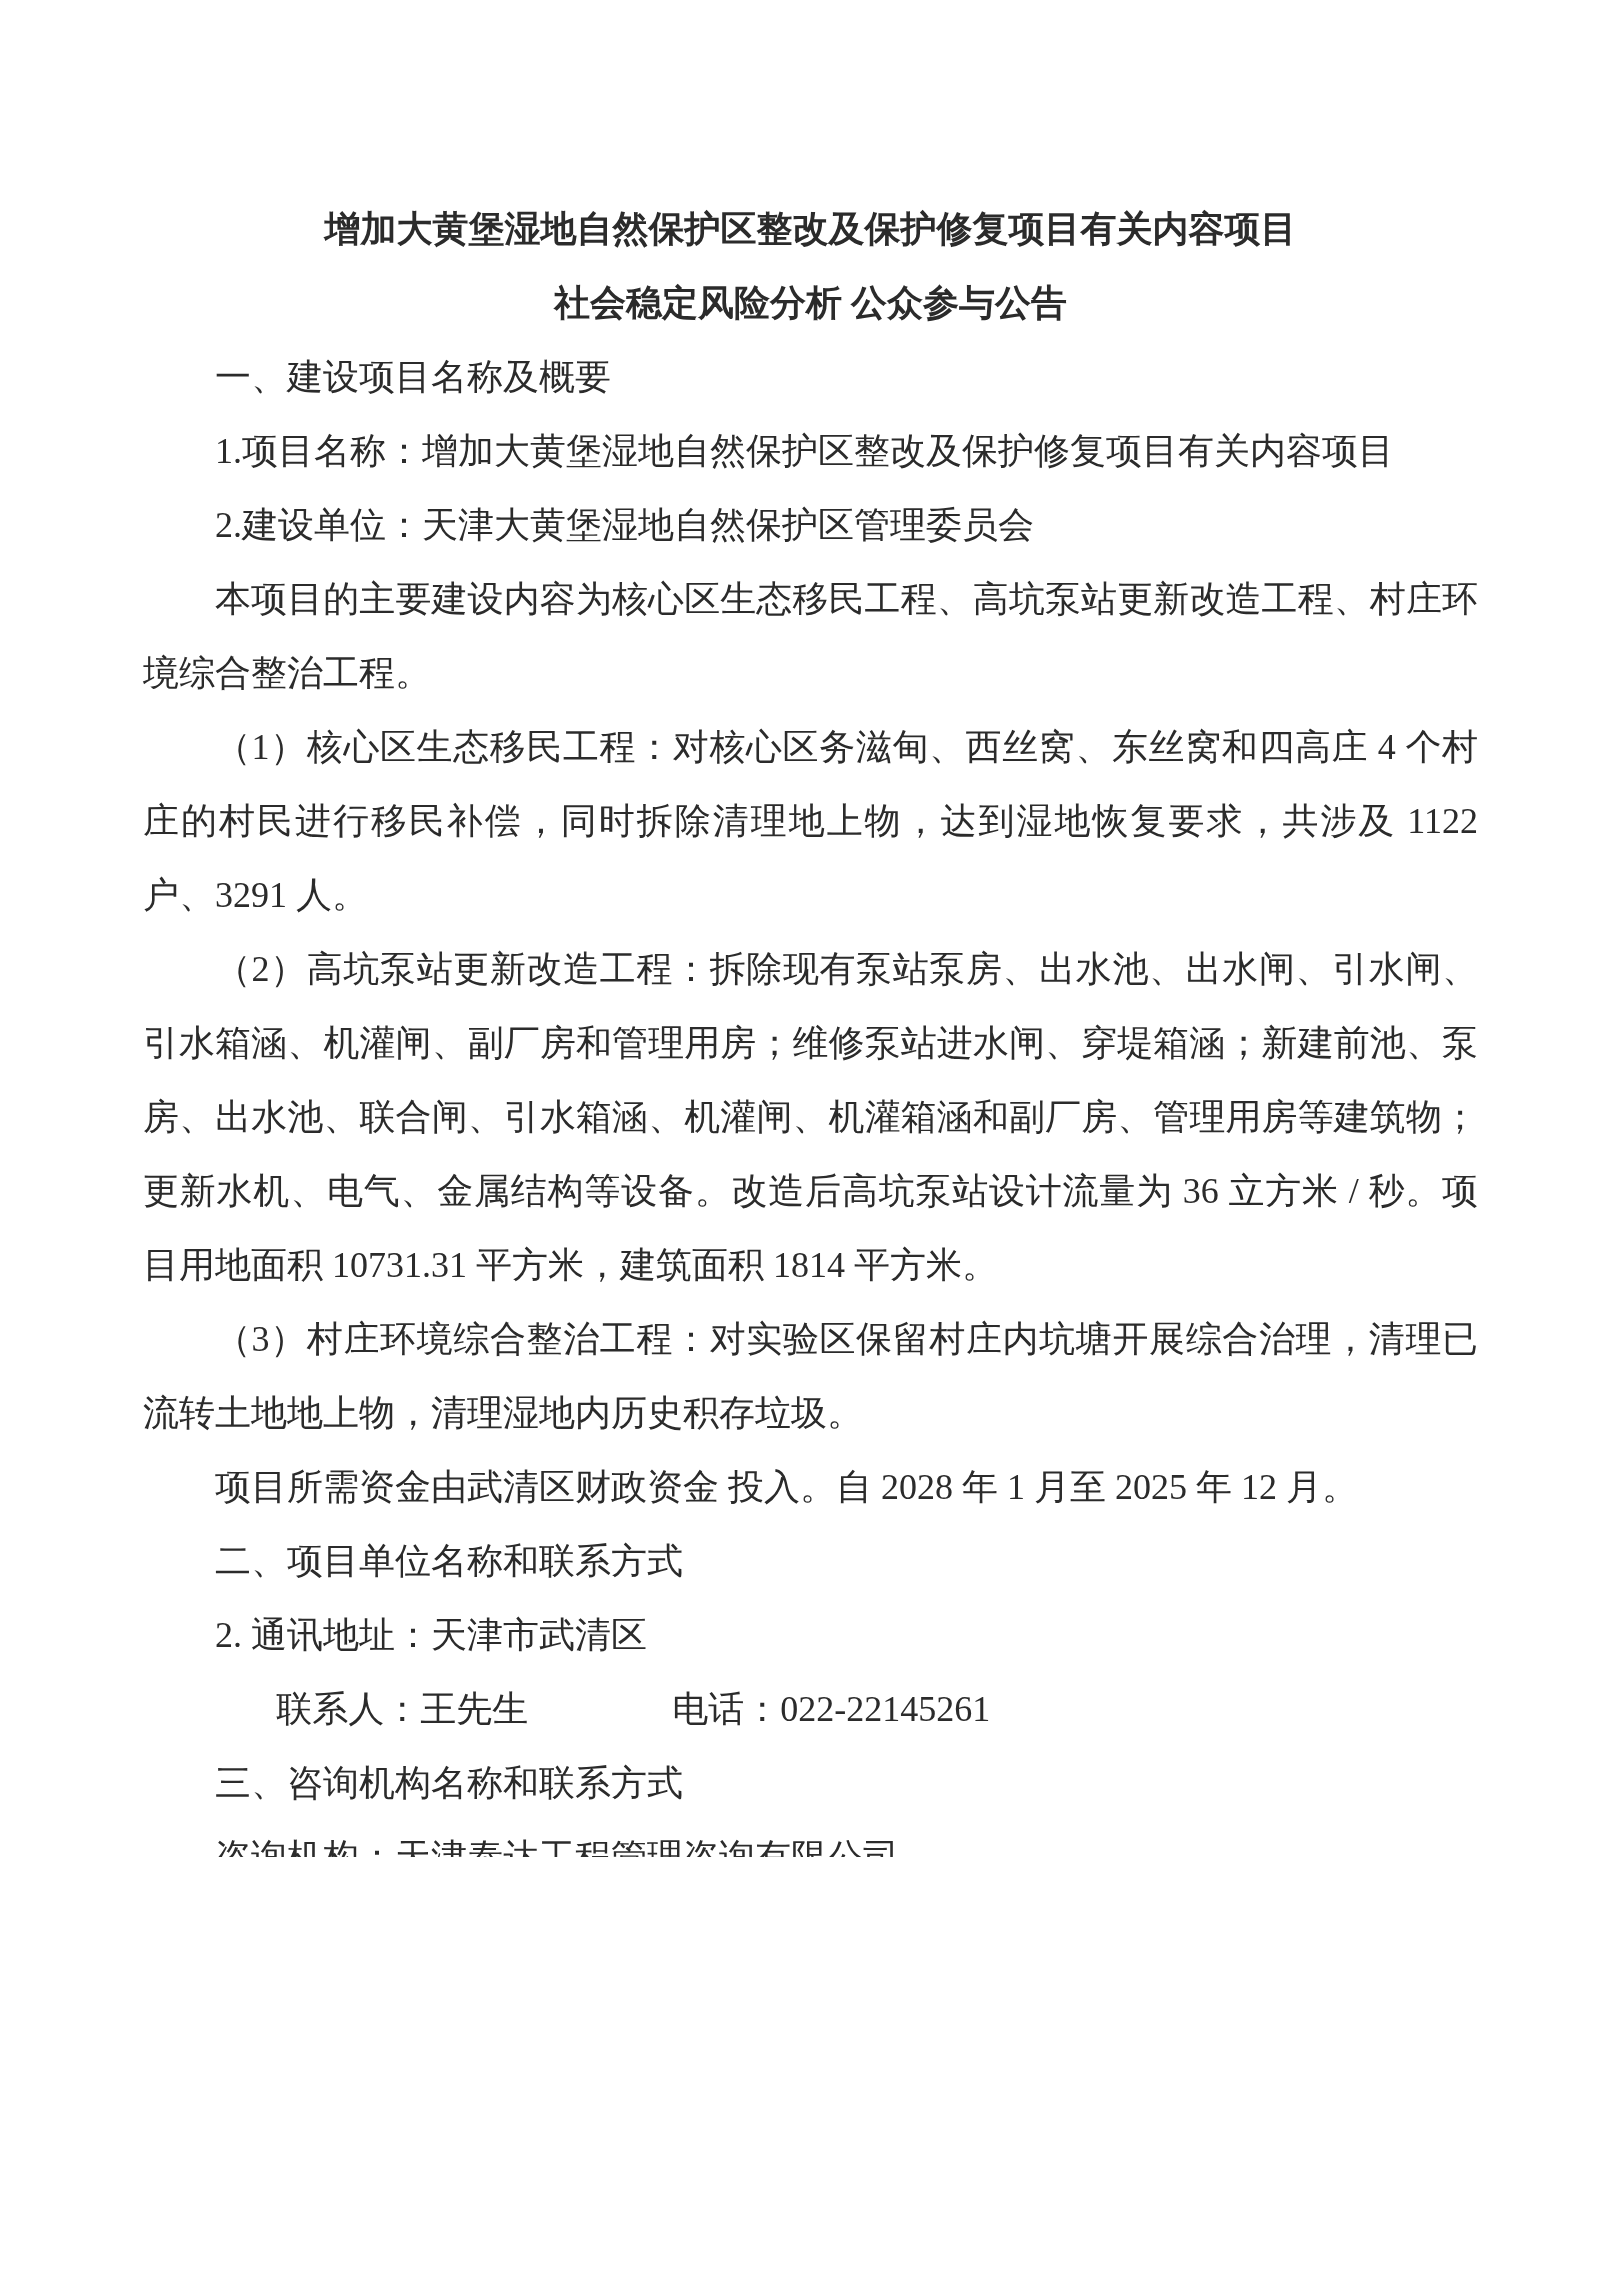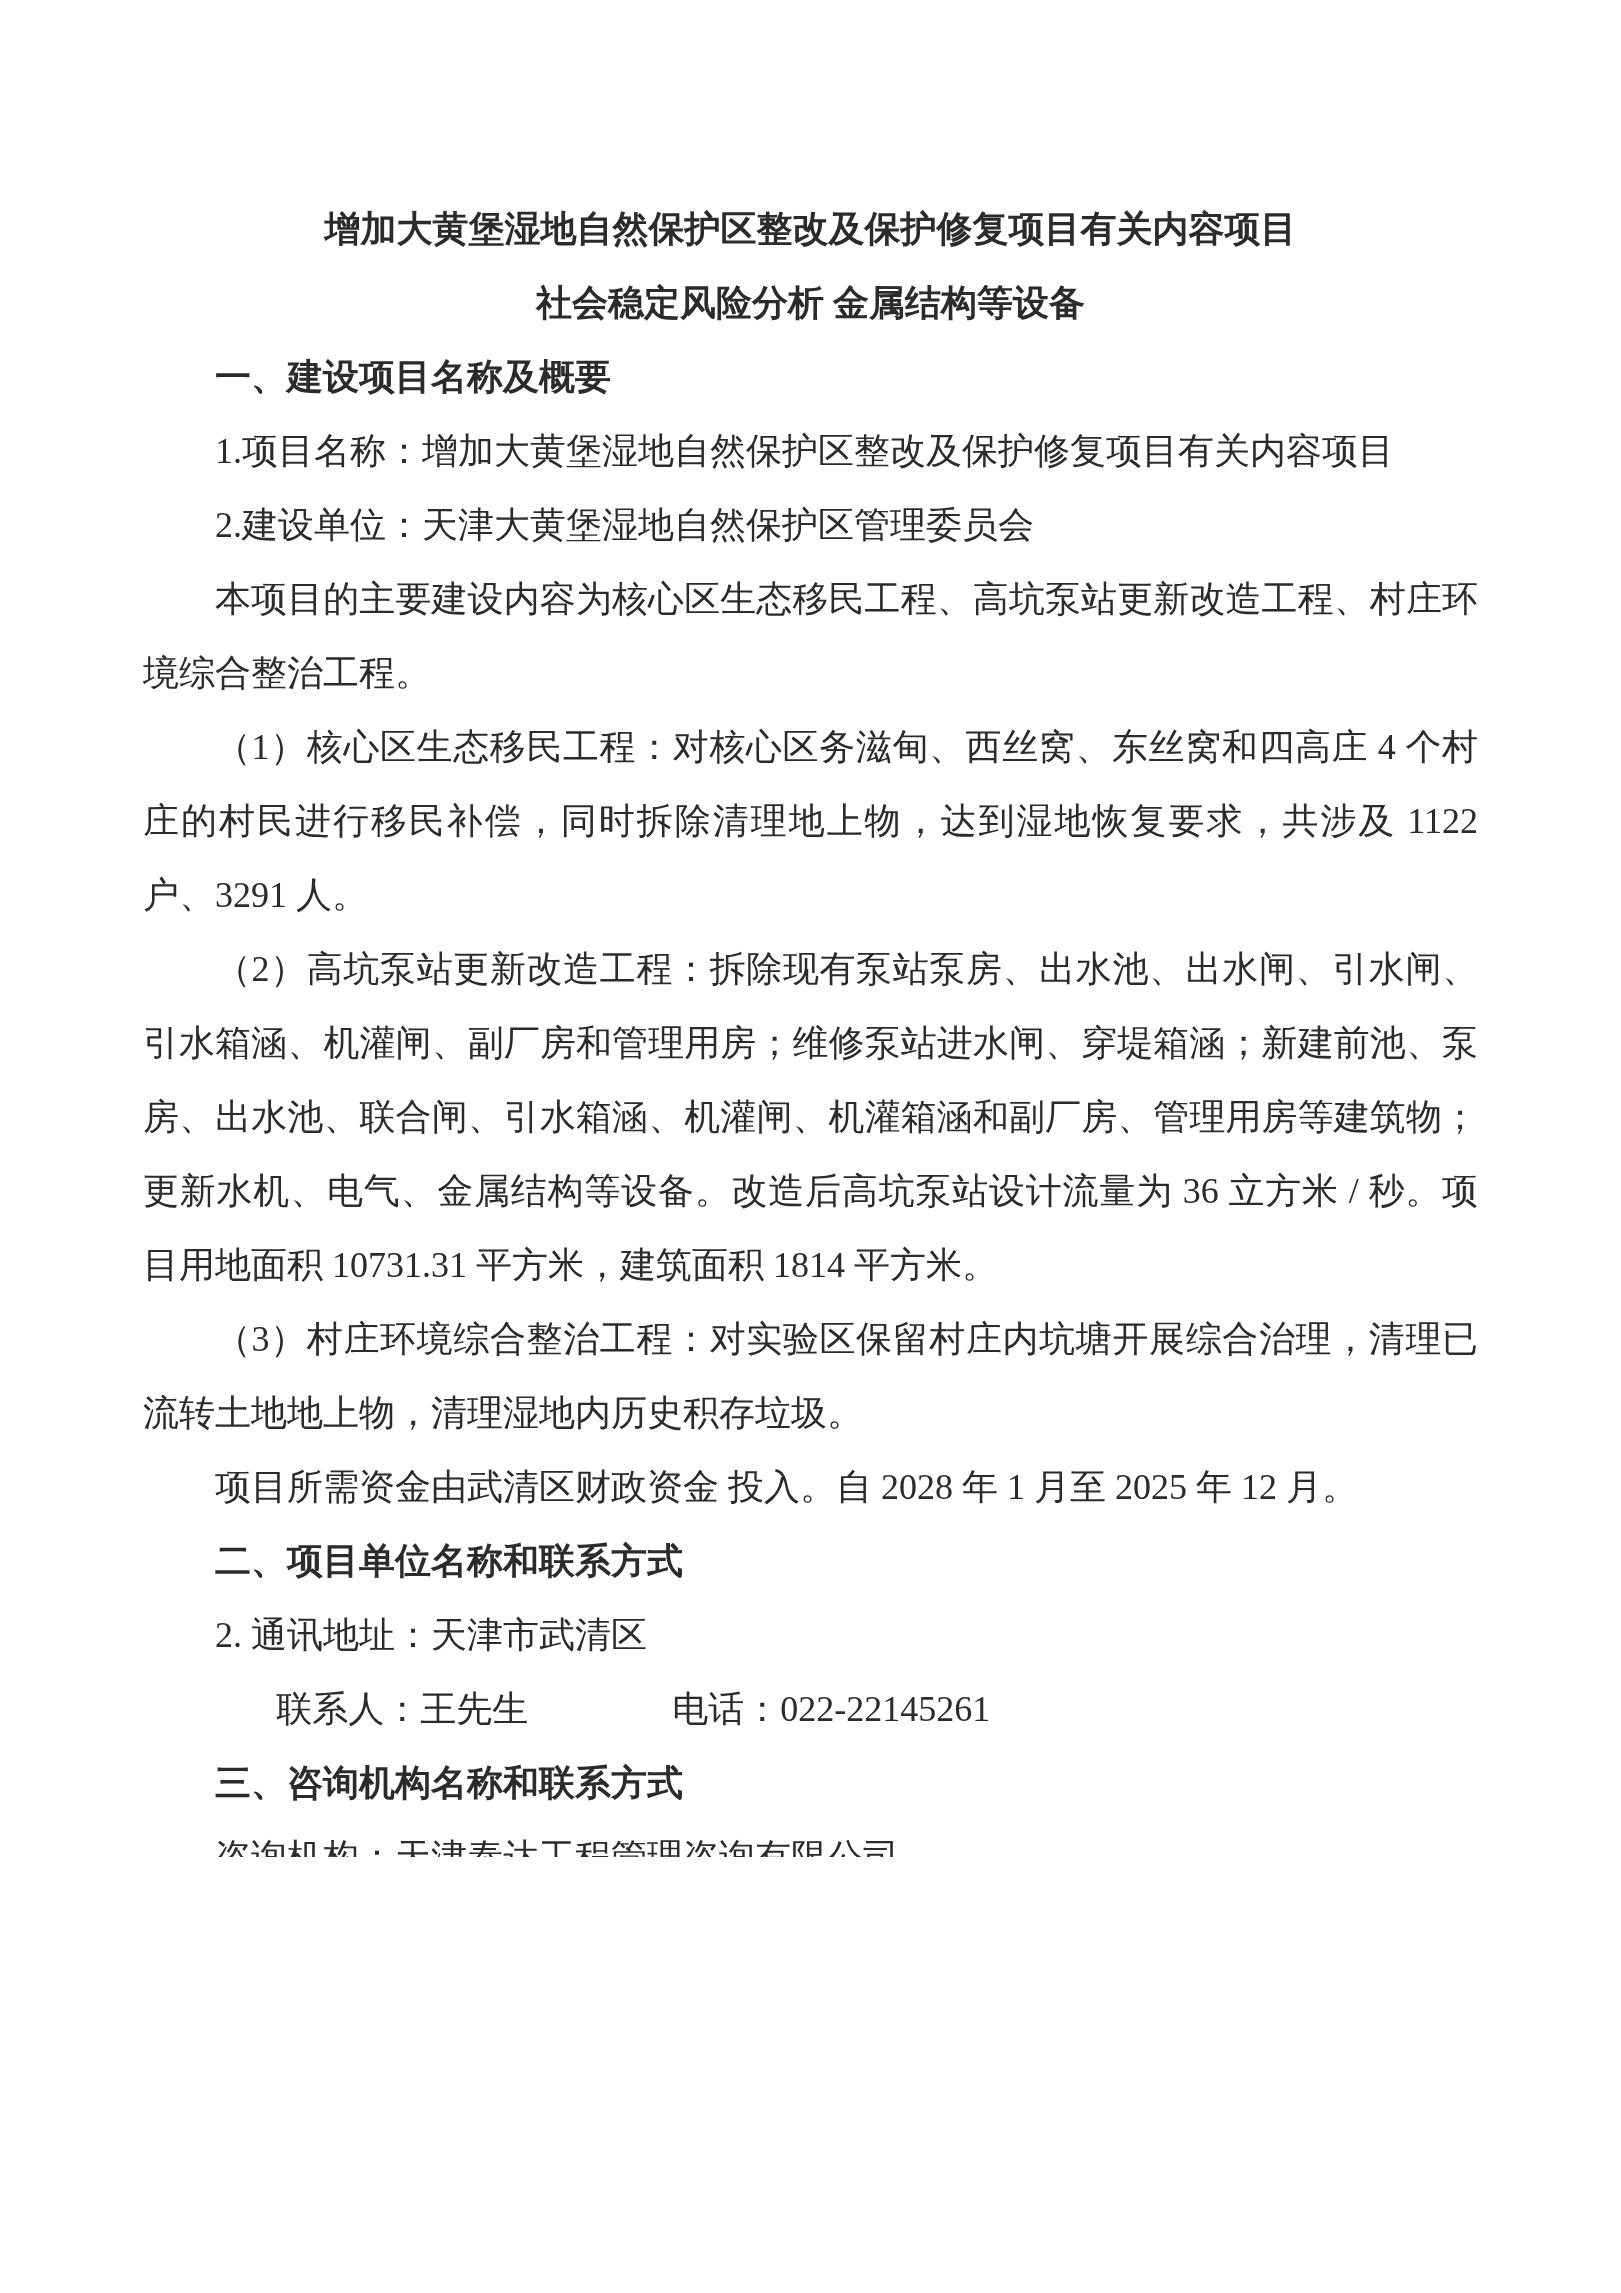--- a/index.html
+++ b/index.html
@@ -28,37 +28,37 @@
   .content p {
     margin: 0;
     text-indent: 2em;
   }
   .title {
     text-align: center;
     font-weight: bold;
     text-indent: 0 !important;
   }
   .heading {
-    font-weight: bold;
+    font-weight: normal;
   }
   .contact-line {
     text-indent: 3.7em !important;
   }
   .contact-phone {
     margin-left: 4em;
   }
 </style>
 </head>
 <body>
 
 <div class="page">
   <div class="content">
 
     <p class="title">增加大黄堡湿地自然保护区整改及保护修复项目有关内容项目</p>
-    <p class="title">社会稳定风险分析 金属结构等设备</p>
+    <p class="title">社会稳定风险分析 公众参与公告</p>
 
     <p class="heading">一、建设项目名称及概要</p>
     <p>1.项目名称：增加大黄堡湿地自然保护区整改及保护修复项目有关内容项目</p>
     <p>2.建设单位：天津大黄堡湿地自然保护区管理委员会</p>
     <p>本项目的主要建设内容为核心区生态移民工程、高坑泵站更新改造工程、村庄环境综合整治工程。</p>
     <p>（1）核心区生态移民工程：对核心区务滋甸、西丝窝、东丝窝和四高庄 4 个村庄的村民进行移民补偿，同时拆除清理地上物，达到湿地恢复要求，共涉及 1122 户、3291 人。</p>
     <p>（2）高坑泵站更新改造工程：拆除现有泵站泵房、出水池、出水闸、引水闸、引水箱涵、机灌闸、副厂房和管理用房；维修泵站进水闸、穿堤箱涵；新建前池、泵房、出水池、联合闸、引水箱涵、机灌闸、机灌箱涵和副厂房、管理用房等建筑物；更新水机、电气、金属结构等设备。改造后高坑泵站设计流量为 36 立方米 / 秒。项目用地面积 10731.31 平方米，建筑面积 1814 平方米。</p>
     <p>（3）村庄环境综合整治工程：对实验区保留村庄内坑塘开展综合治理，清理已流转土地地上物，清理湿地内历史积存垃圾。</p>
     <p>项目所需资金由武清区财政资金 投入。自 2028 年 1 月至 2025 年 12 月。</p>
 

